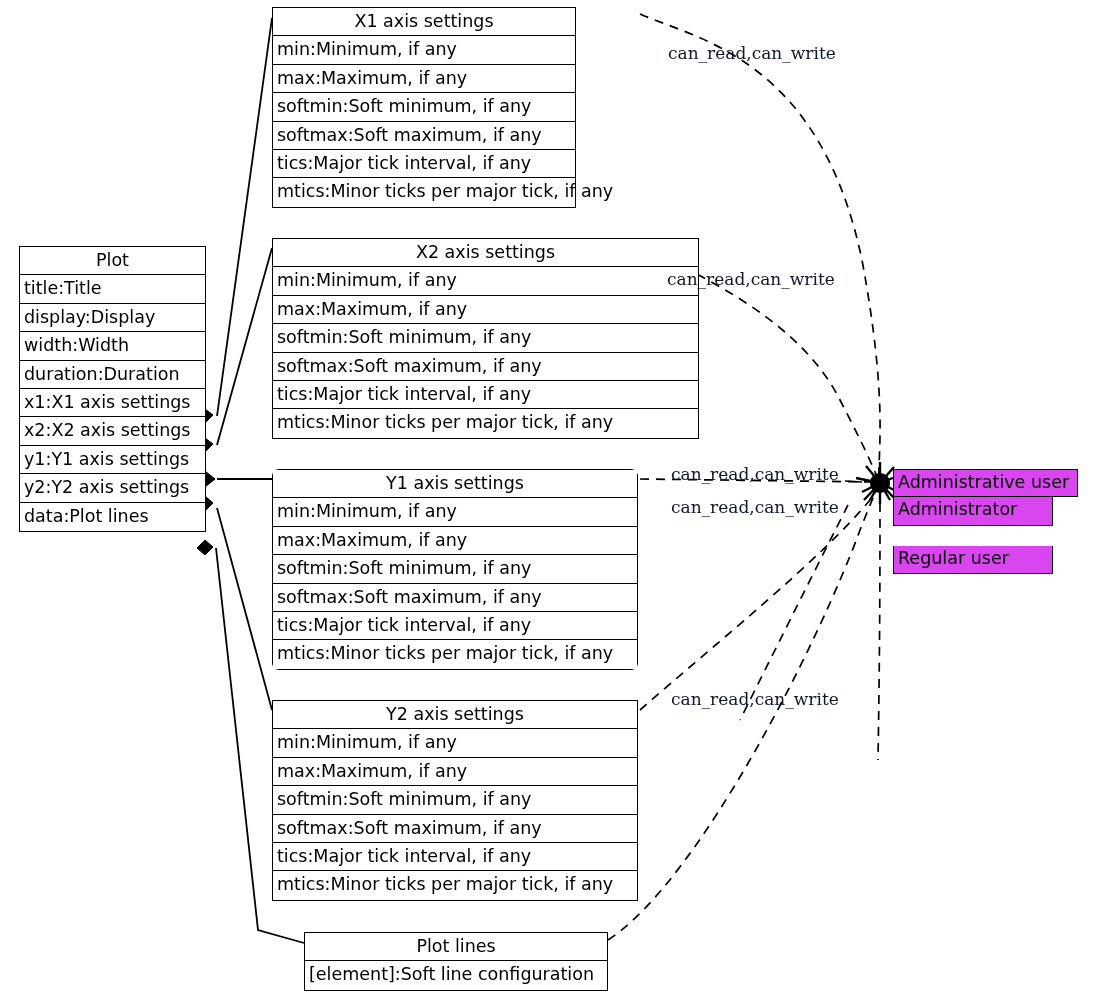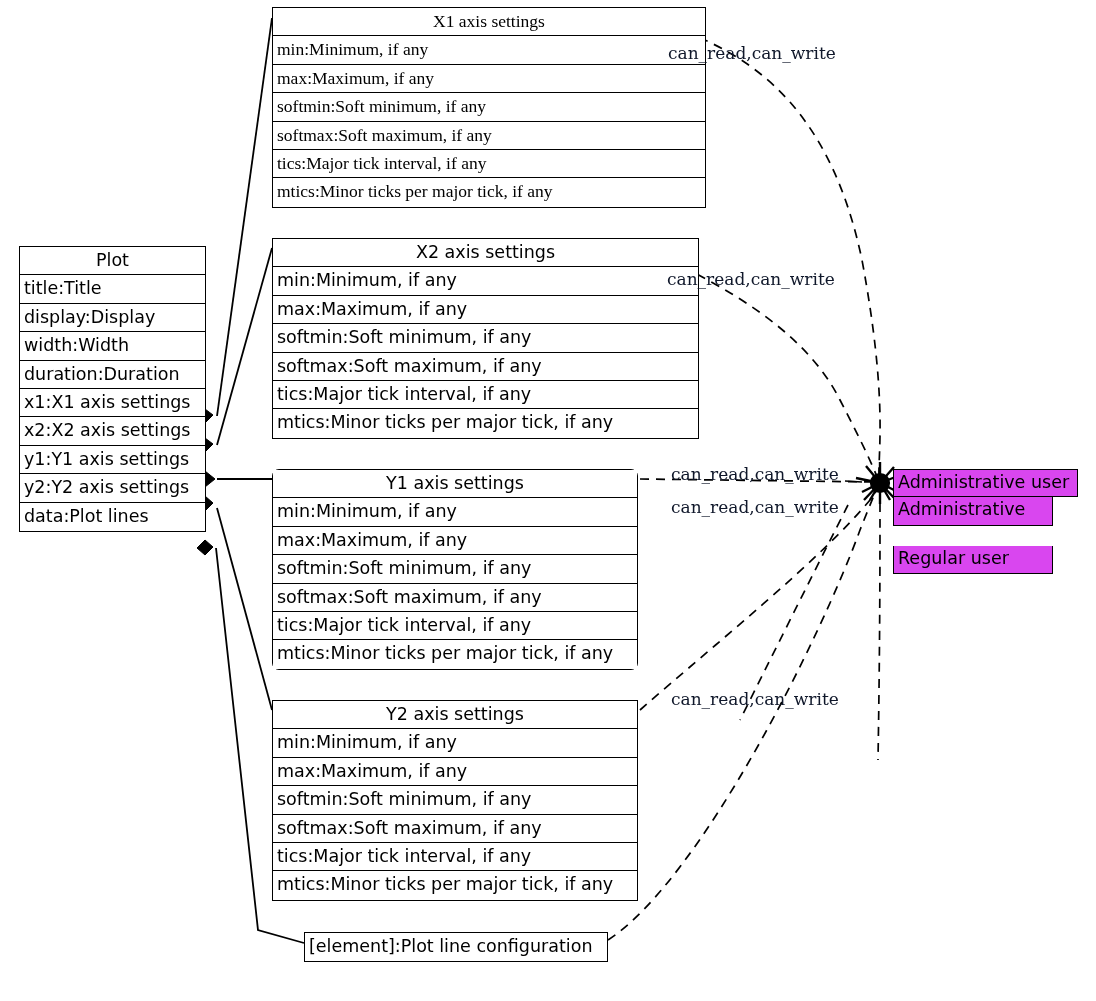--- a/index.html
+++ b/index.html
@@ -144,21 +144,21 @@
     <div class="uml-row uml-attr">display:Display</div>
     <div class="uml-row uml-attr">width:Width</div>
     <div class="uml-row uml-attr">duration:Duration</div>
     <div class="uml-row uml-attr">x1:X1 axis settings</div>
     <div class="uml-row uml-attr">x2:X2 axis settings</div>
     <div class="uml-row uml-attr">y1:Y1 axis settings</div>
     <div class="uml-row uml-attr">y2:Y2 axis settings</div>
     <div class="uml-row uml-attr">data:Plot lines</div>
   </div>
 
-  <div class="uml-box" id="box-x1" style="left:272px; top:7px; width:434px;font-family:Liberation Serif, serif;">
+  <div class="uml-box" id="box-x1" style="left:272px; top:7px; width:304px;">
     <div class="uml-row uml-title">X1 axis settings</div>
     <div class="uml-row uml-attr">min:Minimum, if any</div>
     <div class="uml-row uml-attr">max:Maximum, if any</div>
     <div class="uml-row uml-attr">softmin:Soft minimum, if any</div>
     <div class="uml-row uml-attr">softmax:Soft maximum, if any</div>
     <div class="uml-row uml-attr">tics:Major tick interval, if any</div>
     <div class="uml-row uml-attr">mtics:Minor ticks per major tick, if any</div>
   </div>
 
   <div class="uml-box" id="box-x2" style="left:272px; top:238px; width:427px;">
@@ -185,26 +185,27 @@
     <div class="uml-row uml-title">Y2 axis settings</div>
     <div class="uml-row uml-attr">min:Minimum, if any</div>
     <div class="uml-row uml-attr">max:Maximum, if any</div>
     <div class="uml-row uml-attr">softmin:Soft minimum, if any</div>
     <div class="uml-row uml-attr">softmax:Soft maximum, if any</div>
     <div class="uml-row uml-attr">tics:Major tick interval, if any</div>
     <div class="uml-row uml-attr">mtics:Minor ticks per major tick, if any</div>
   </div>
 
   <div class="uml-box" id="box-plotlines" style="left:304px; top:932px; width:304px;">
-    <div class="uml-row uml-attr">[element]:Plot line configuration</div>
+    <div class="uml-row uml-title">Plot lines</div>
+    <div class="uml-row uml-attr">[element]:Soft line configuration</div>
   </div>
 
   <div class="admin-box" id="box-admin" style="left:893px; top:469px; width:185px;">
     <div class="admin-row r1" style="width:185px;">Administrative user</div>
-    <div class="admin-row r2" style="width:160px;">Administrative</div>
+    <div class="admin-row r2" style="width:160px;">Administrator</div>
     <div class="admin-row r3" style="width:160px;margin-top:20px;">Regular user</div>
   </div>
 
   <div class="edge-label" style="left:668px; top:44px;">can_read,can_write</div>
 
   <div class="edge-label" style="left:667px; top:270px;">can_read,can_write</div>
 
   <div class="edge-label" style="left:671px; top:465px;">can_read,can_write</div>
 
   <div class="edge-label" style="left:671px; top:498px;">can_read,can_write</div>

